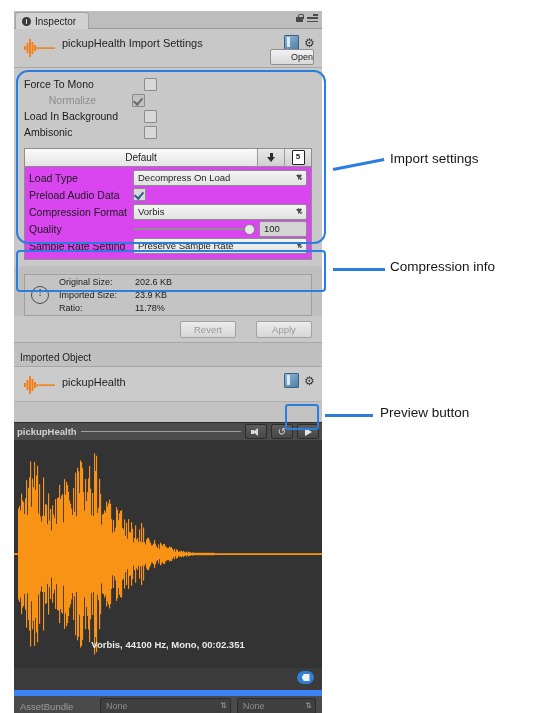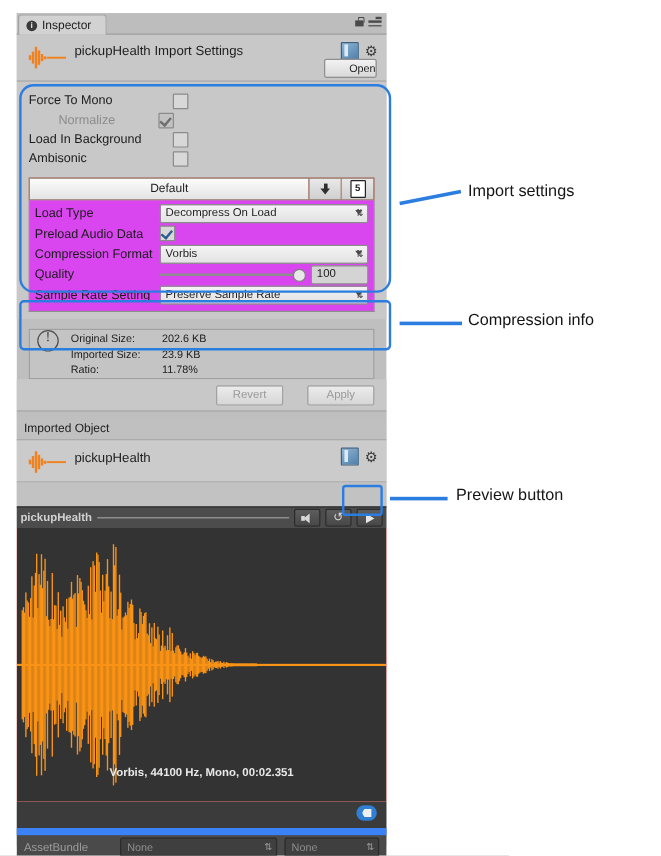--- a/index.html
+++ b/index.html
@@ -47,21 +47,21 @@
   .row{display:flex;align-items:center;height:16px;font-size:10.5px;color:#1b1b1b;}
   .row .lbl{width:120px;}
   .row .lbl.dim{color:#8c8c8c;text-align:right;padding-right:36px;width:72px;}
   .cb{width:11px;height:11px;background:#d8d8d8;border:1px solid #8b8b8b;border-radius:1px;position:relative;}
   .cb.checked-dim{background:#c2c2c2;}
   .cb.on:after{content:"";position:absolute;left:2px;top:1px;width:4px;height:7px;
                border:solid #2a5d8f;border-width:0 2px 2px 0;transform:rotate(40deg);}
   .cb.on.dim:after{border-color:#6e6e6e;}
 
   
-  .plat{margin-top:8px;display:flex;height:17px;border:1px solid #8e8e8e;background:#c2410c;}
+  .plat{margin-top:8px;display:flex;height:17px;border:1px solid #8e8e8e;background:#14532d;}
   .plat .deftab{flex:1;background:linear-gradient(#fbfbfb,#e4e4e4);font-size:10px;color:#1d1d1d;
                 text-align:center;line-height:17px;border-right:1px solid #9a9a9a;}
   .plat .pico{width:26px;border-right:1px solid #9a9a9a;display:flex;align-items:center;justify-content:center;
               background:linear-gradient(#e9e9e9,#cfcfcf);}
   .plat .pico:last-child{border-right:none;}
   .dl{width:9px;height:10px;position:relative;}
   .dl:before{content:"";position:absolute;left:3px;top:0;width:3px;height:5px;background:#2e2e2e;}
   .dl:after{content:"";position:absolute;left:0;top:4px;border-left:4.5px solid transparent;
             border-right:4.5px solid transparent;border-top:5px solid #2e2e2e;}
   .h5{width:11px;height:13px;border:1.5px solid #222;border-radius:1px;position:relative;background:#fff;}
@@ -78,21 +78,21 @@
   .dd .updn{position:absolute;right:3px;top:2px;font-size:8px;color:#3d3d3d;line-height:10px;}
   .slider{flex:1;height:14px;position:relative;margin-right:4px;}
   .slider .track{position:absolute;left:0;right:0;top:6px;height:2px;background:#8e8e8e;border-radius:1px;}
   .slider .knob{position:absolute;right:0;top:2px;width:9px;height:9px;border-radius:50%;
                 background:#e8e8e8;border:1px solid #7d7d7d;}
   .numbox{width:42px;height:14px;background:#d4d4d4;border:1px solid #8d8d8d;border-radius:2px;
           font-size:9.5px;color:#1d1d1d;line-height:14px;padding-left:4px;}
 
   
   .infobox{margin:8px 10px 0 10px;background:#c4c4c4;border:1px solid #a0a0a0;
-           height:40px;display:flex;padding-left:6px;}
+           height:40px;display:flex;align-items:center;padding-left:6px;}
   .warn{width:16px;height:16px;border:1.5px solid #4d4d4d;border-radius:50%;position:relative;
         margin-right:8px;flex:none;}
   .warn:after{content:"!";position:absolute;left:0;right:0;top:-1px;text-align:center;
               font-size:11px;color:#333;font-family:"Liberation Serif",serif;}
   .itab{font-size:9px;color:#1c1c1c;line-height:11px;}
   .itab td{padding:0;font-size:9px;}
   .itab td.k{width:74px;}
 
   .applyrow{height:26px;display:flex;align-items:center;justify-content:flex-end;
             gap:20px;padding-right:10px;background:#c8c8c8;padding-left:12px;}
@@ -116,21 +116,21 @@
   .pbtn{width:20px;height:13px;background:linear-gradient(#5d5d5d,#474747);
         border:1px solid #2c2c2c;border-radius:2px;display:flex;align-items:center;justify-content:center;}
   .spk{width:10px;height:8px;position:relative;}
   .spk:before{content:"";position:absolute;left:0;top:2px;width:3px;height:4px;background:#d8d8d8;}
   .spk:after{content:"";position:absolute;left:2px;top:0;border-top:4px solid transparent;
              border-bottom:4px solid transparent;border-right:5px solid #d8d8d8;}
   .loop{font-size:10px;color:#d8d8d8;line-height:10px;}
   .play{width:0;height:0;border-top:4.5px solid transparent;border-bottom:4.5px solid transparent;
         border-left:7px solid #e6e6e6;}
 
-  .wavepane{position:relative;height:228px;background:#ef4444;overflow:hidden;}
+  .wavepane{position:relative;height:228px;background:#a21caf;overflow:hidden;}
   .wavepane svg{display:block;}
   .wavelabel{position:absolute;left:0;right:0;bottom:18px;text-align:center;
              font-size:9.5px;font-weight:bold;color:#e9e9e9;}
 
   .tagrow{height:22px;background:#3b3b3b;position:relative;}
   .tagbadge{position:absolute;right:8px;top:3px;width:17px;height:13px;border-radius:7px;
             background:#2f7fd4;display:flex;align-items:center;justify-content:center;}
   .tagbadge .tg{width:8px;height:7px;background:#f0f0f0;
                 clip-path:polygon(0% 50%,30% 0%,100% 0%,100% 100%,30% 100%);}
   .abrow{height:20px;background:#4a4a4a;display:flex;align-items:center;padding:0 6px;gap:6px;

